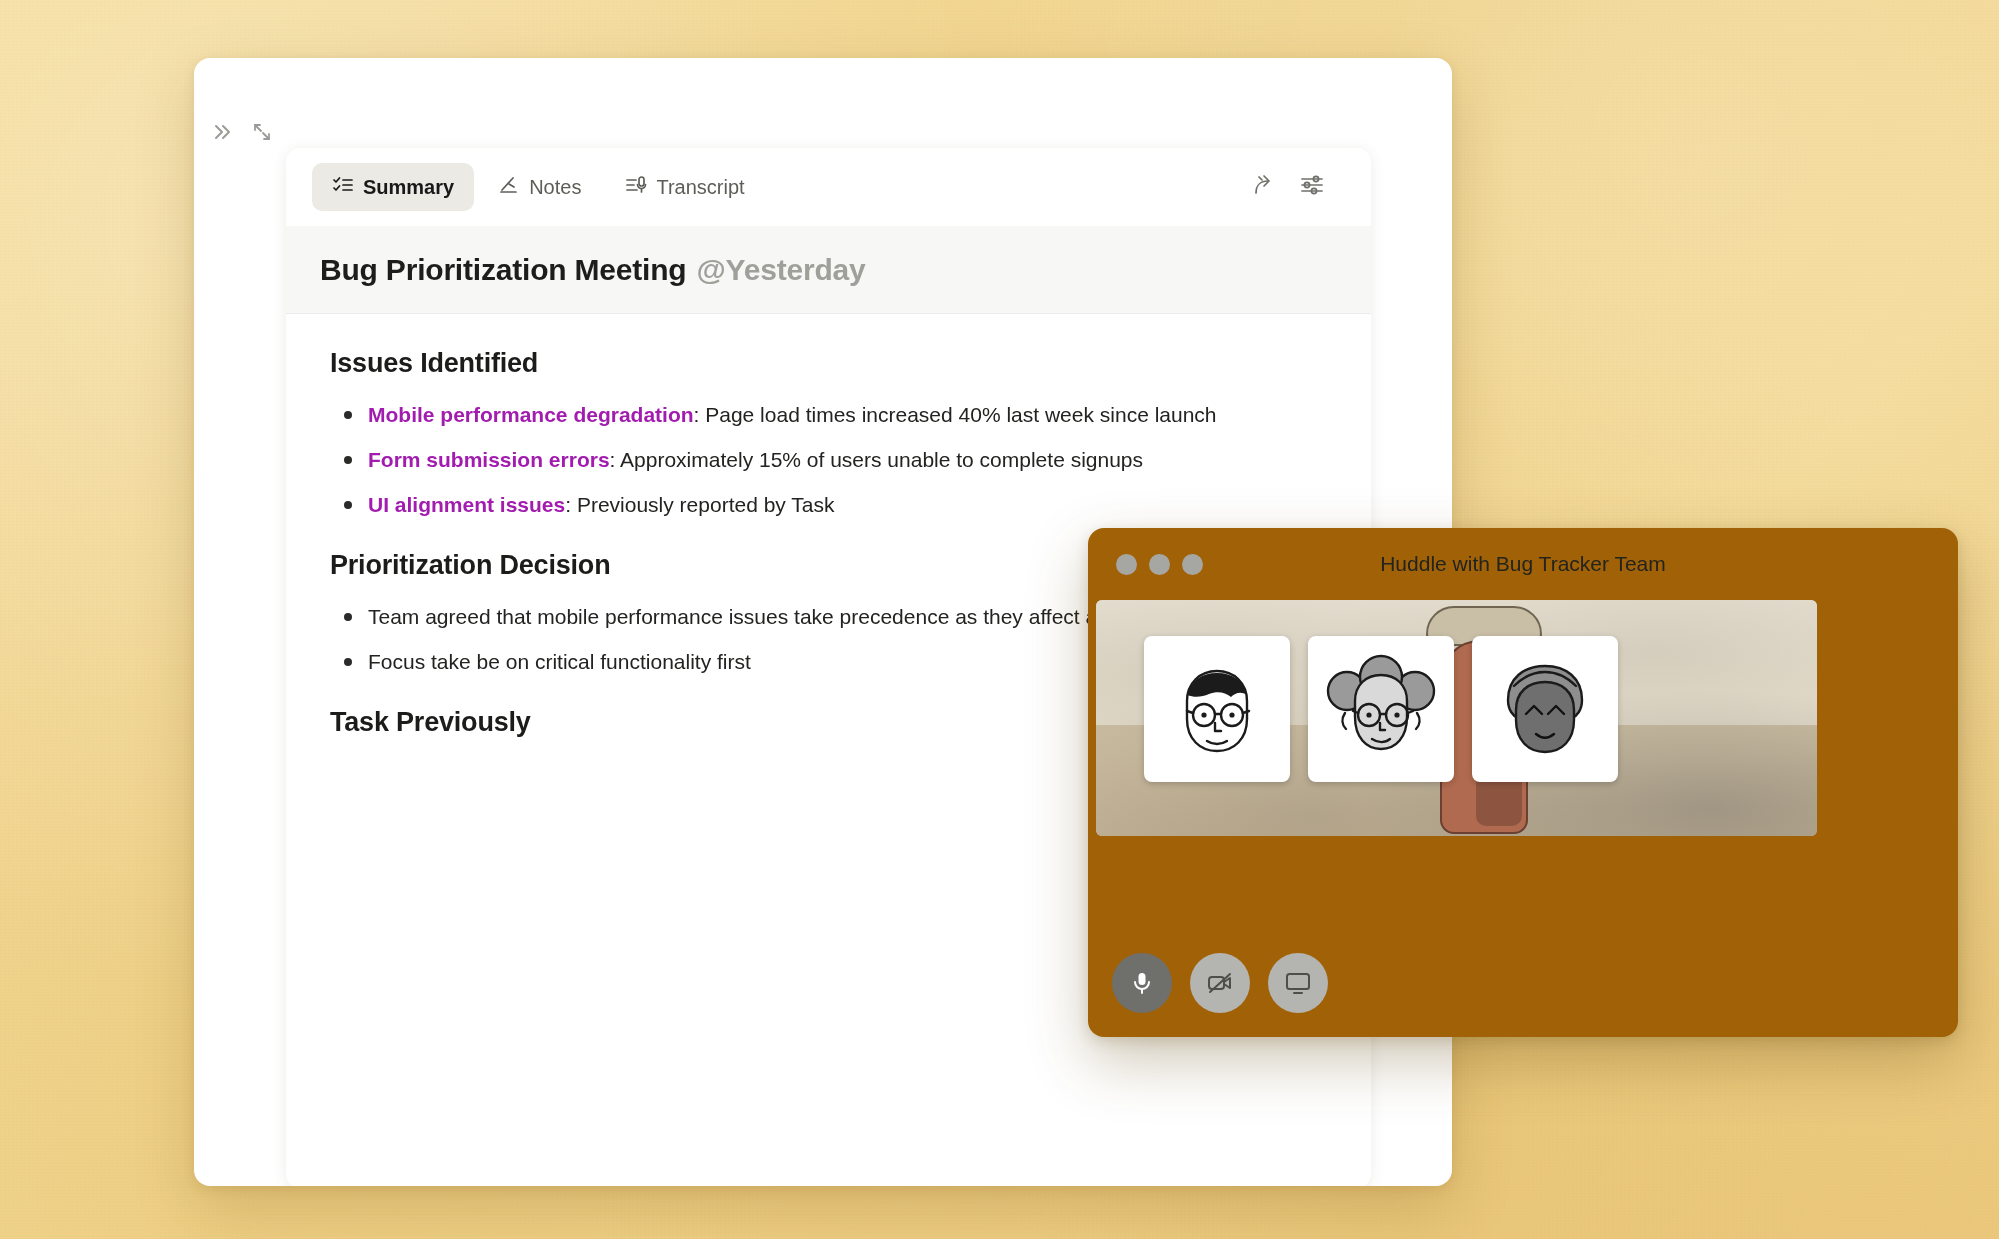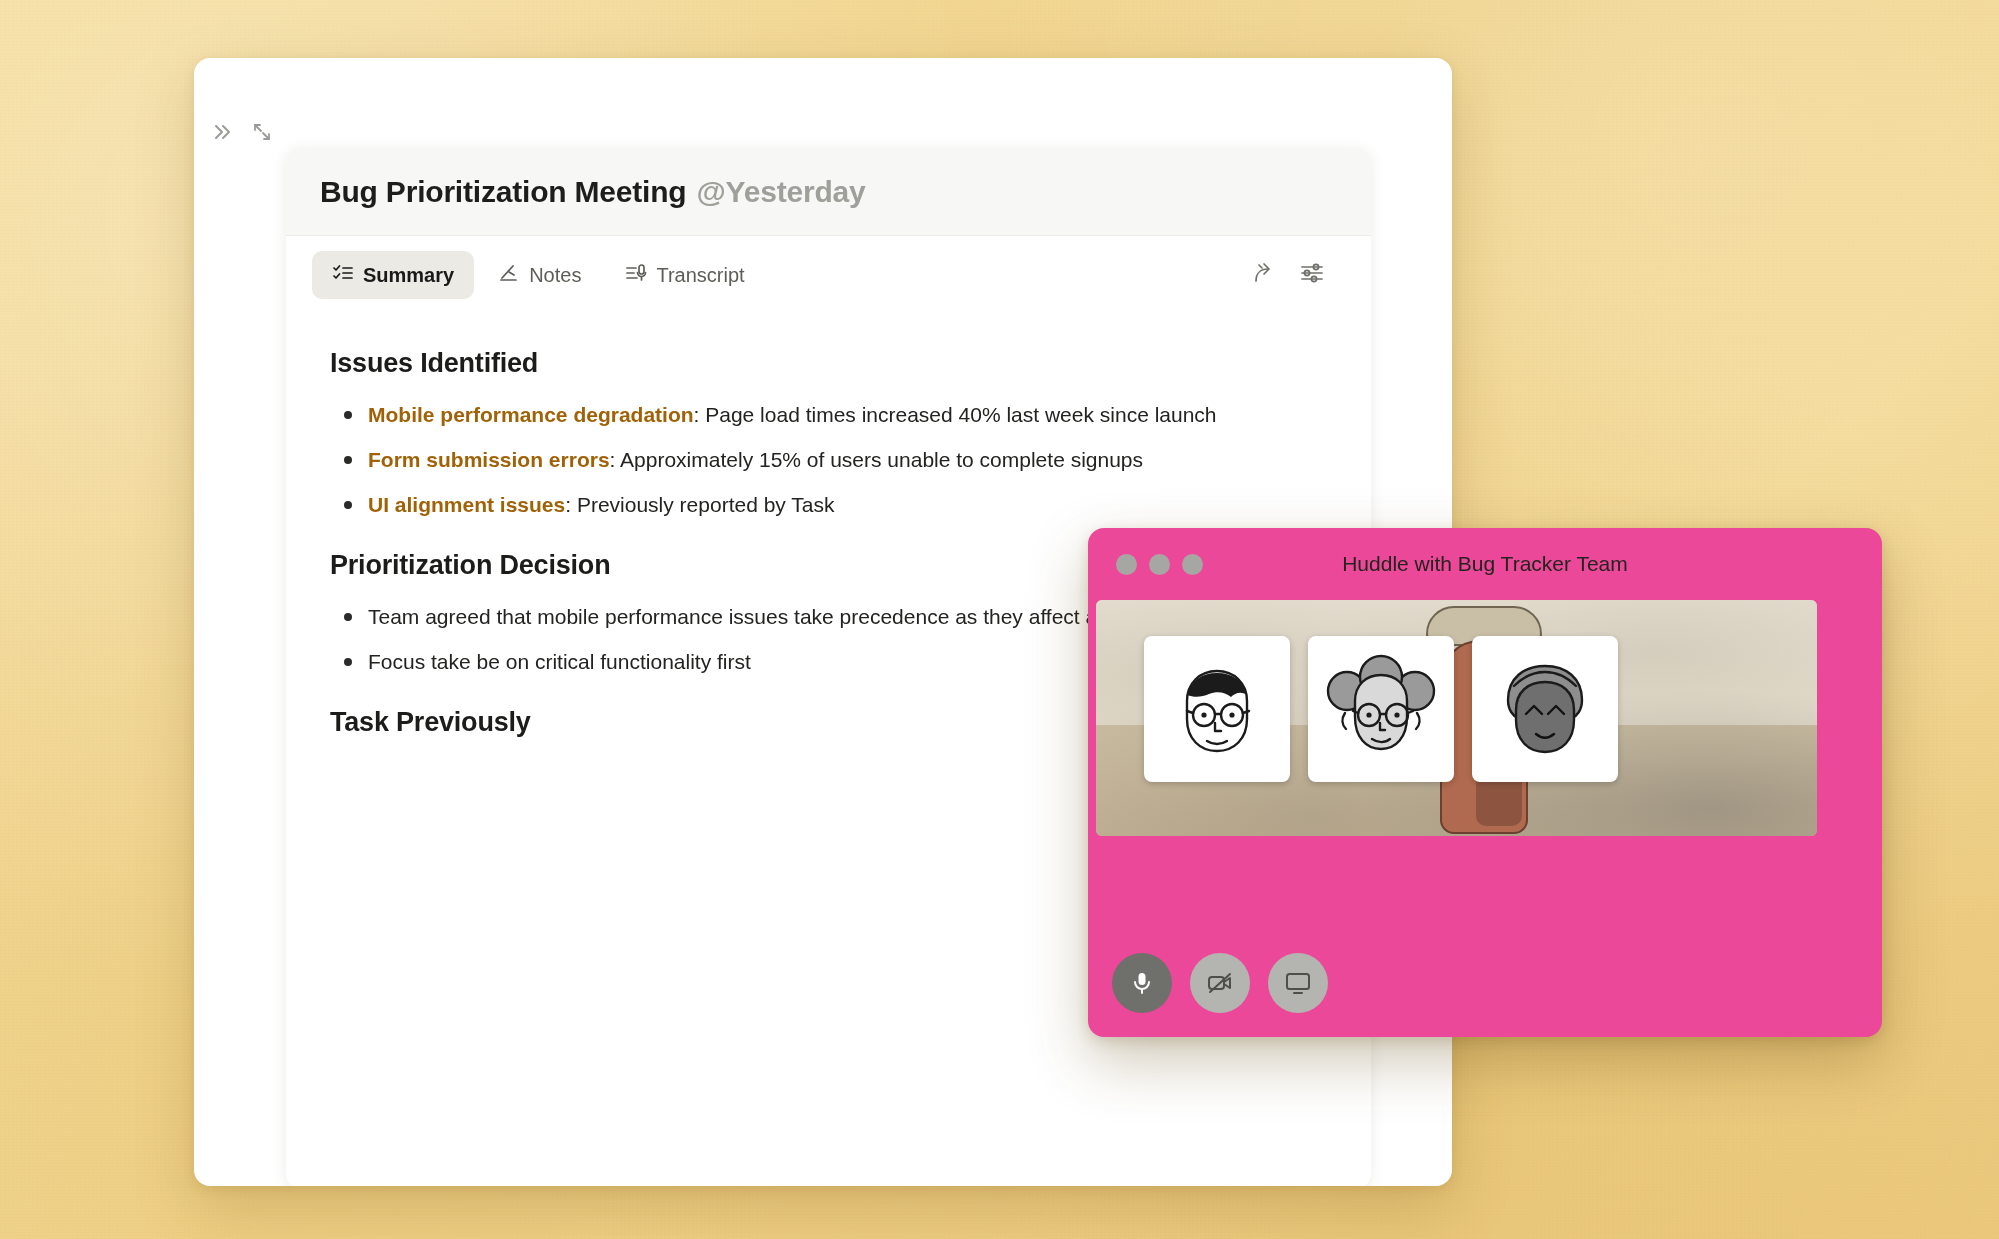--- a/index.html
+++ b/index.html
@@ -166,31 +166,31 @@
   ul.bullets li::before {
     content: "";
     position: absolute;
     left: -24px;
     top: 16px;
     width: 8px;
     height: 8px;
     border-radius: 50%;
     background: #2b2b29;
   }
-  .b { font-weight: bold; color: #a16207; }
+  .b { font-weight: bold; color: #a21caf; }
   .mention { color: #8e8e88; }
 
   
   #huddle-window {
     position: absolute;
     left: 1088px;
     top: 528px;
-    width: 794px;
+    width: 870px;
     height: 509px;
-    background: #ec4899;
+    background: #a16207;
     border-radius: 16px;
     box-shadow: 0 24px 60px rgba(100, 72, 18, 0.30), 0 4px 14px rgba(100,72,18,0.18);
     overflow: hidden;
   }
   #huddle-titlebar {
     height: 72px;
     display: flex;
     align-items: center;
     position: relative;
   }
@@ -327,25 +327,20 @@
       <svg width="20" height="20" viewBox="0 0 20 20" fill="none" stroke="#9b9b97" stroke-width="1.8" stroke-linecap="round" stroke-linejoin="round">
         <polyline points="8,3 3,3 3,8"></polyline>
         <polyline points="12,17 17,17 17,12"></polyline>
         <line x1="3" y1="3" x2="9" y2="9"></line>
         <line x1="17" y1="17" x2="11" y2="11"></line>
       </svg>
     </span>
   </div>
 
   <div id="note-card">
-
-    <div id="note-header">
-      <span id="note-title">Bug Prioritization Meeting</span>
-      <span id="note-date">@Yesterday</span>
-    </div>
 
     <div id="tab-bar">
 
       <div class="tab active">
         <span>
           <svg width="22" height="22" viewBox="0 0 22 22" fill="none" stroke="#19191a" stroke-width="1.7" stroke-linecap="round" stroke-linejoin="round">
             <polyline points="2,6 4,8 7.5,4"></polyline>
             <polyline points="2,14 4,16 7.5,12"></polyline>
             <line x1="11" y1="6" x2="20" y2="6"></line>
             <line x1="11" y1="11" x2="20" y2="11"></line>
@@ -392,20 +387,25 @@
           <svg width="26" height="26" viewBox="0 0 26 26" fill="none" stroke="#6f6f6a" stroke-width="1.7" stroke-linecap="round" stroke-linejoin="round">
             <line x1="3" y1="7" x2="23" y2="7"></line>
             <line x1="3" y1="13" x2="23" y2="13"></line>
             <line x1="3" y1="19" x2="23" y2="19"></line>
             <circle cx="17" cy="7" r="2.6"></circle>
             <circle cx="8" cy="13" r="2.6"></circle>
             <circle cx="15" cy="19" r="2.6"></circle>
           </svg>
         </span>
       </div>
+    </div>
+
+    <div id="note-header">
+      <span id="note-title">Bug Prioritization Meeting</span>
+      <span id="note-date">@Yesterday</span>
     </div>
 
     <div id="note-body">
 
       <div class="section-title first">Issues Identified</div>
       <ul class="bullets">
         <li>
           <span class="b">Mobile performance degradation</span><span>: Page load times increased 40% last week since launch</span>
         </li>
         <li>

